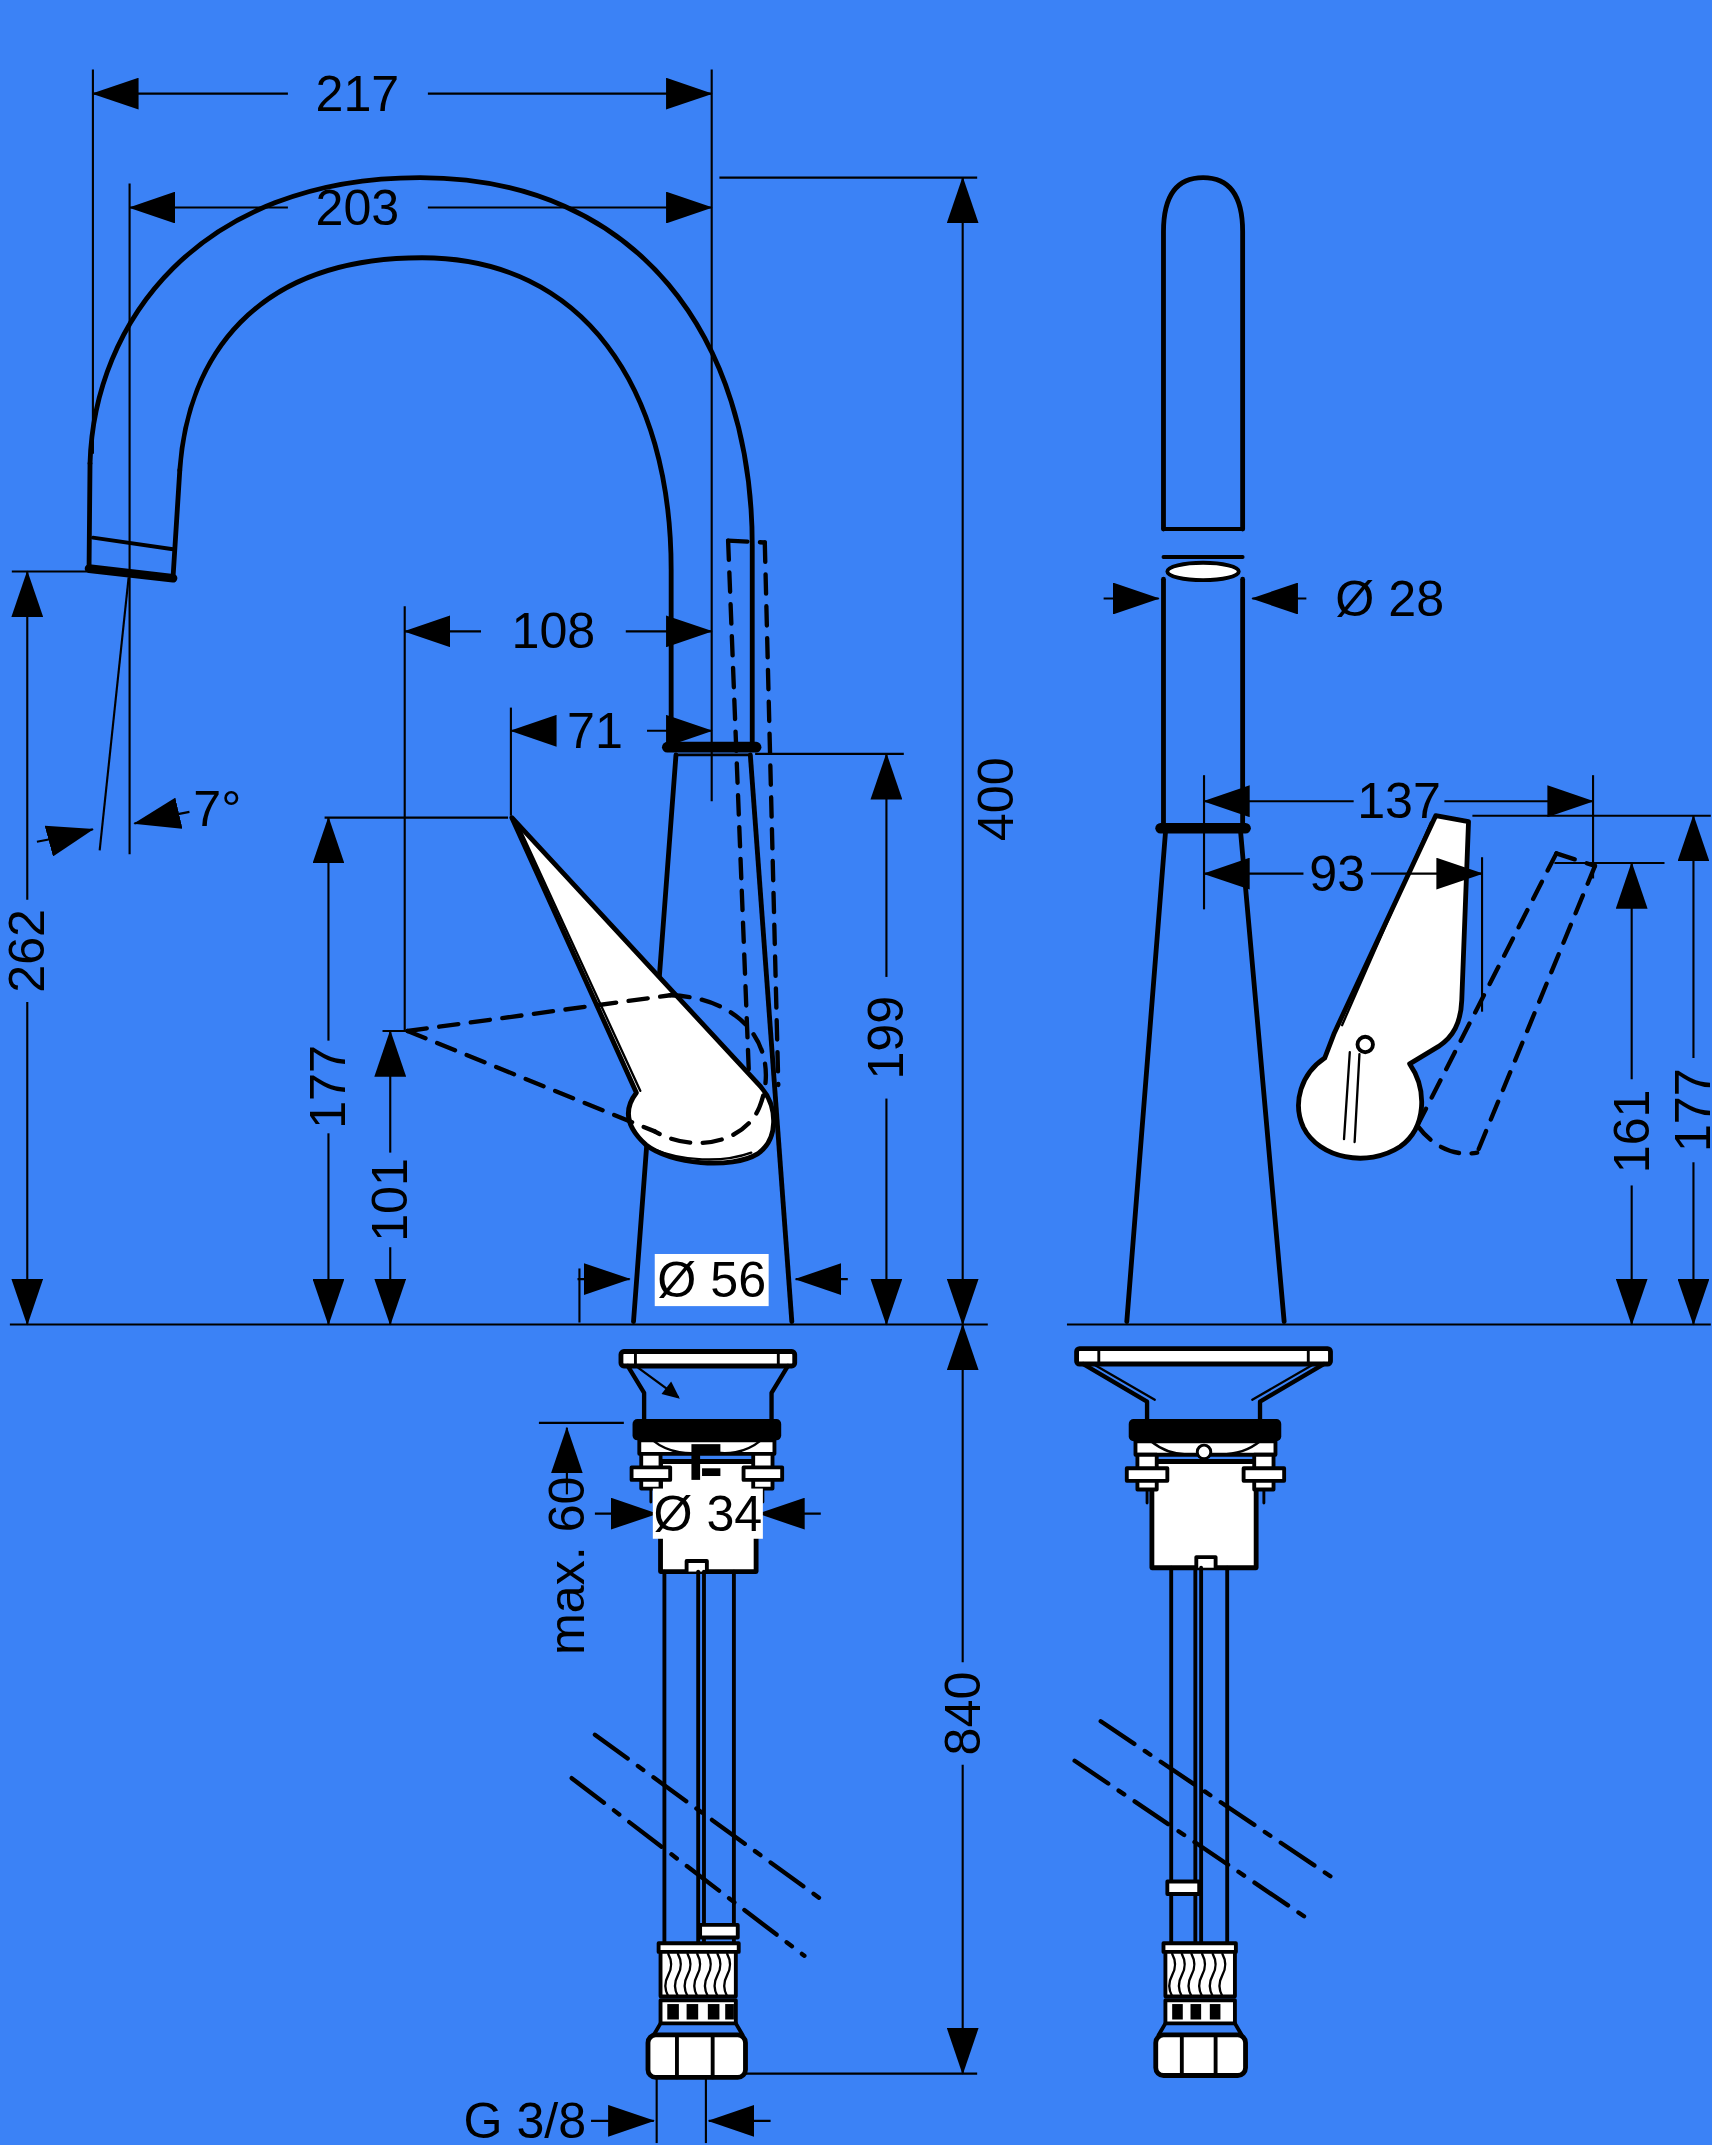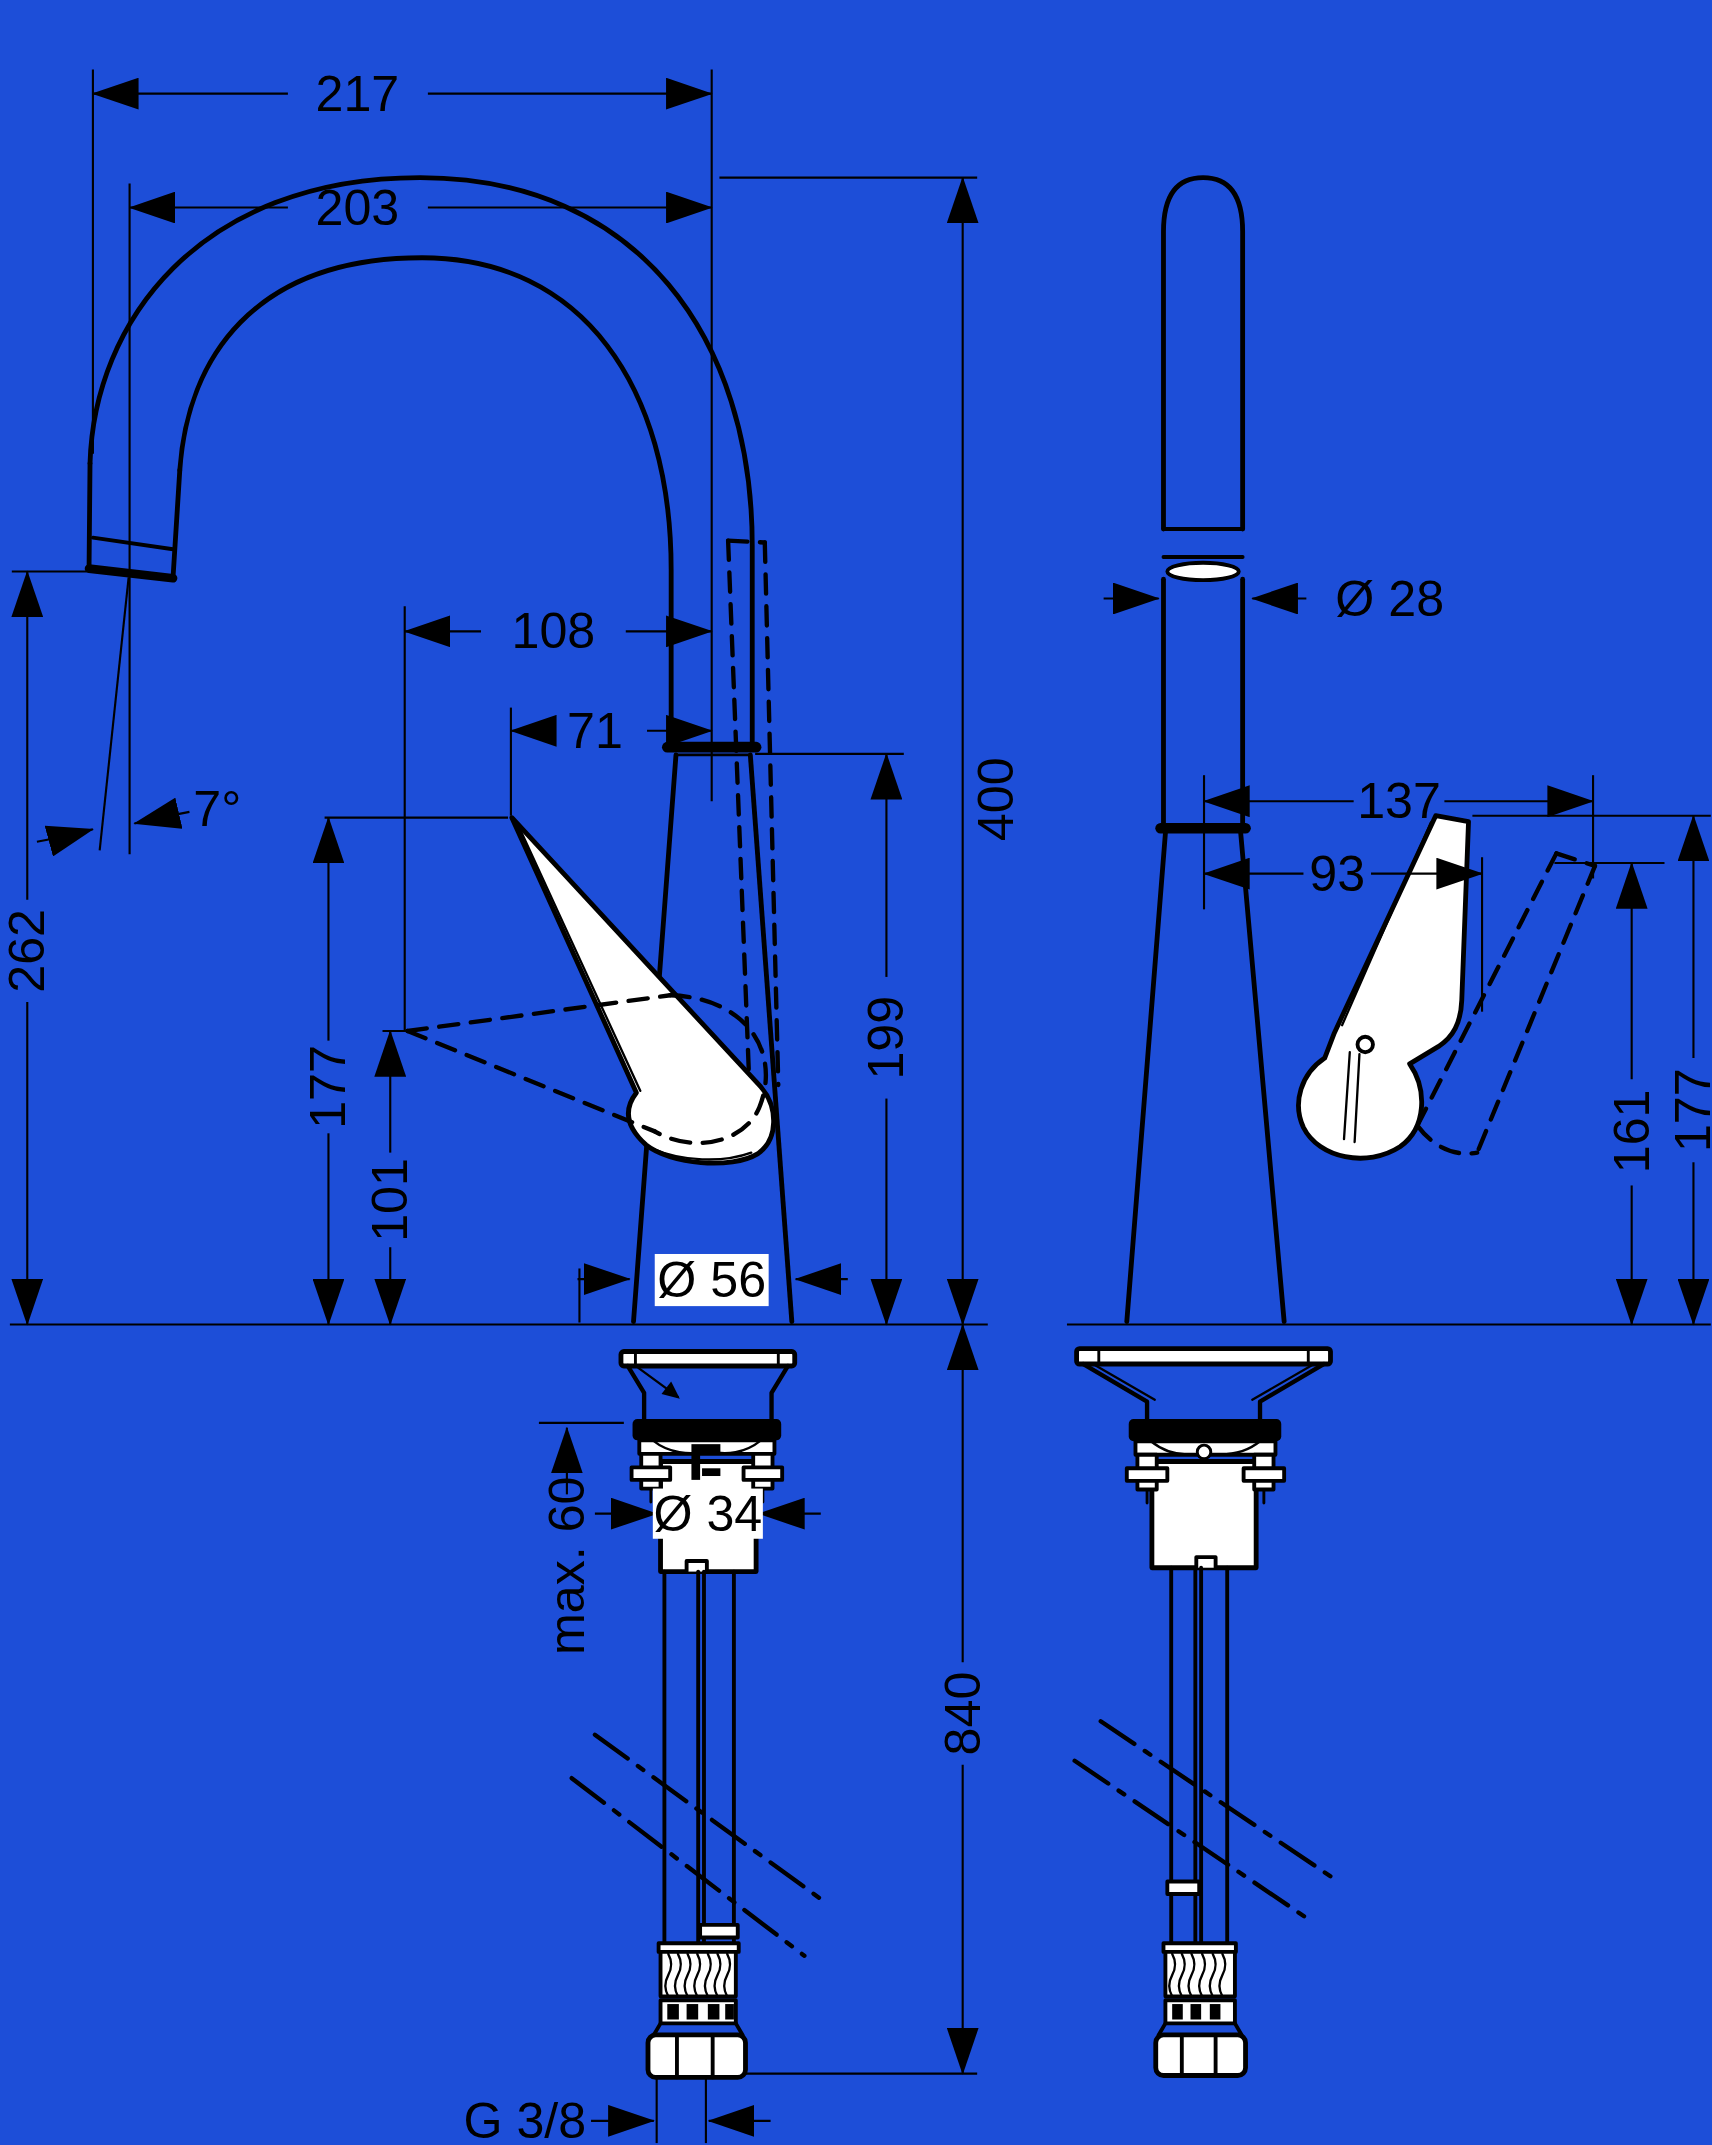--- a/index.html
+++ b/index.html
@@ -1,16 +1,16 @@
 <!DOCTYPE html>
 <html><head>
 <meta charset="utf-8">
 <style>
   html,body{margin:0;padding:0;background:#ffffff;}
-  .stage{position:relative;width:1713px;height:2145px;background:#1d4ed8;}
+  .stage{position:relative;width:1713px;height:2145px;background:#3b82f6;}
   svg{display:block;}
   text{font-family:"Liberation Sans", sans-serif;font-size:52px;fill:#000;}
   .t-mid{text-anchor:middle;dominant-baseline:central;}
   .t-start{text-anchor:start;dominant-baseline:central;}
   .t-end{text-anchor:end;dominant-baseline:central;}
   .ext{stroke:#000;stroke-width:2.2;fill:none;}
   .dim{stroke:#000;stroke-width:2.2;fill:none;}
   .o2{stroke:#000;stroke-width:2.4;fill:none;stroke-linecap:round;}
   .o3{stroke:#000;stroke-width:3;fill:none;stroke-linecap:round;}
   .o4{stroke:#000;stroke-width:4;fill:none;stroke-linecap:round;stroke-linejoin:round;}

